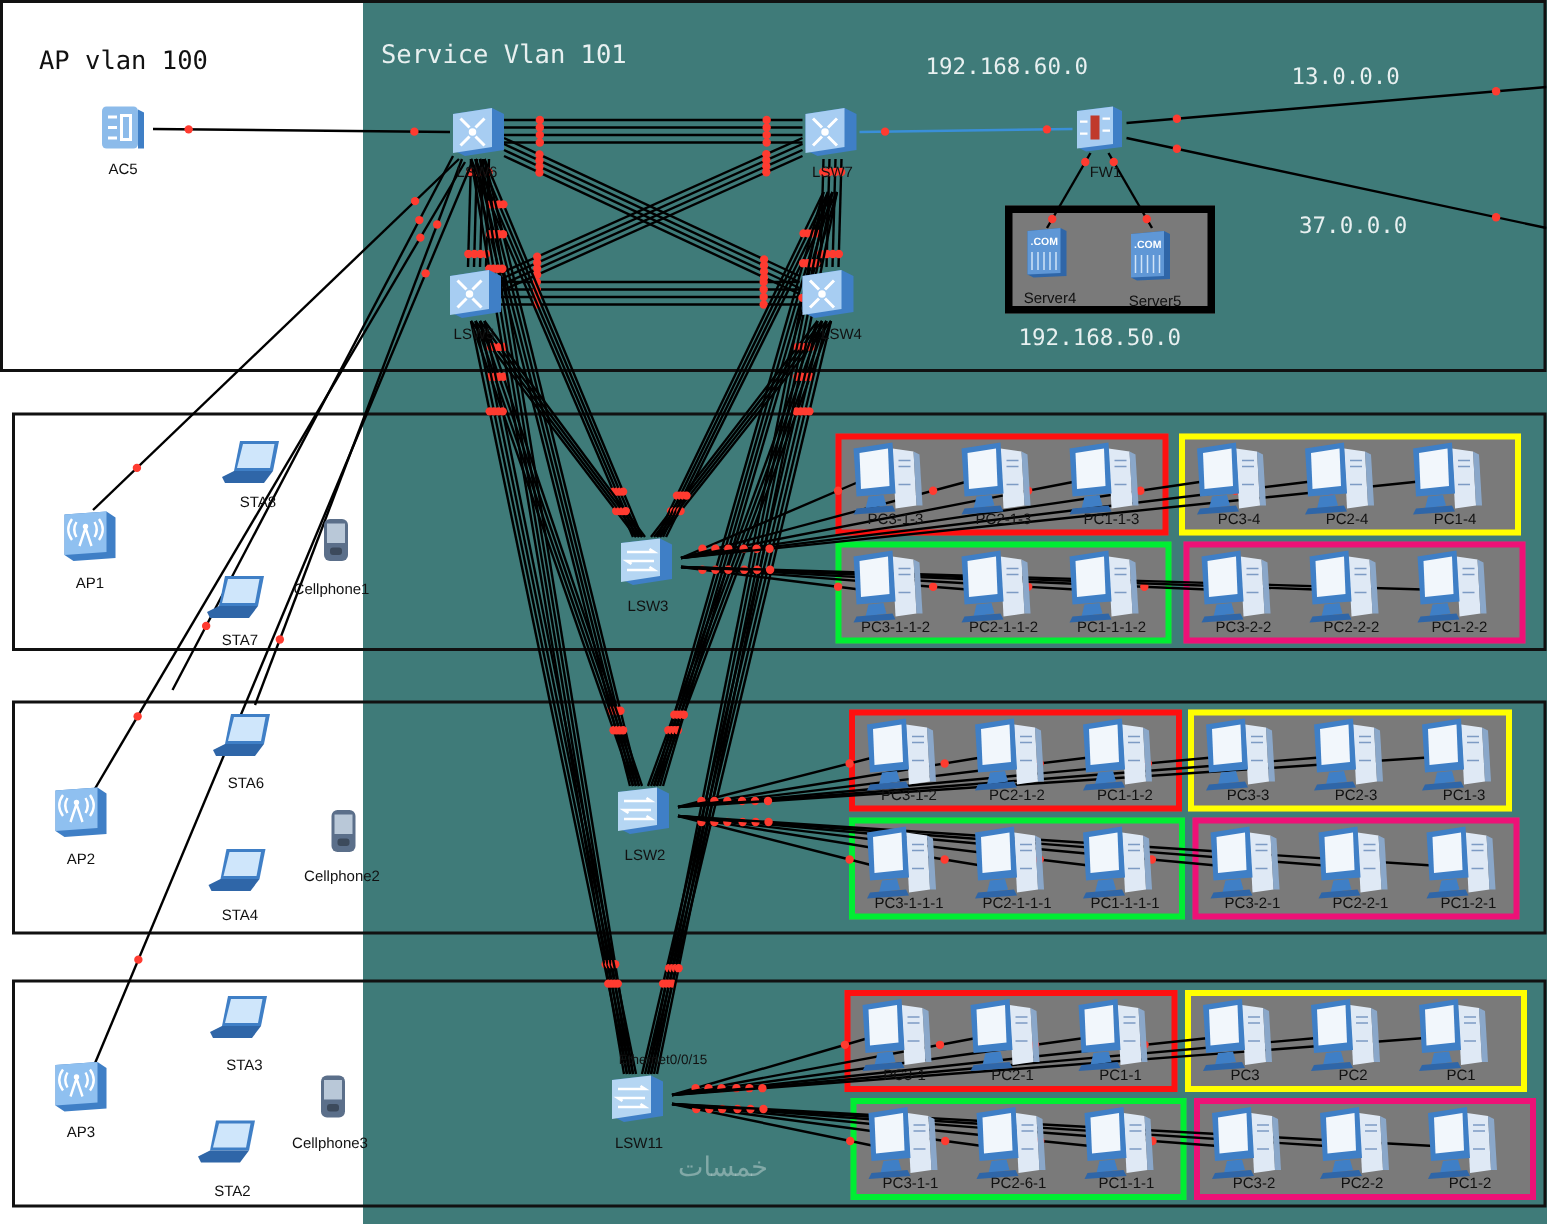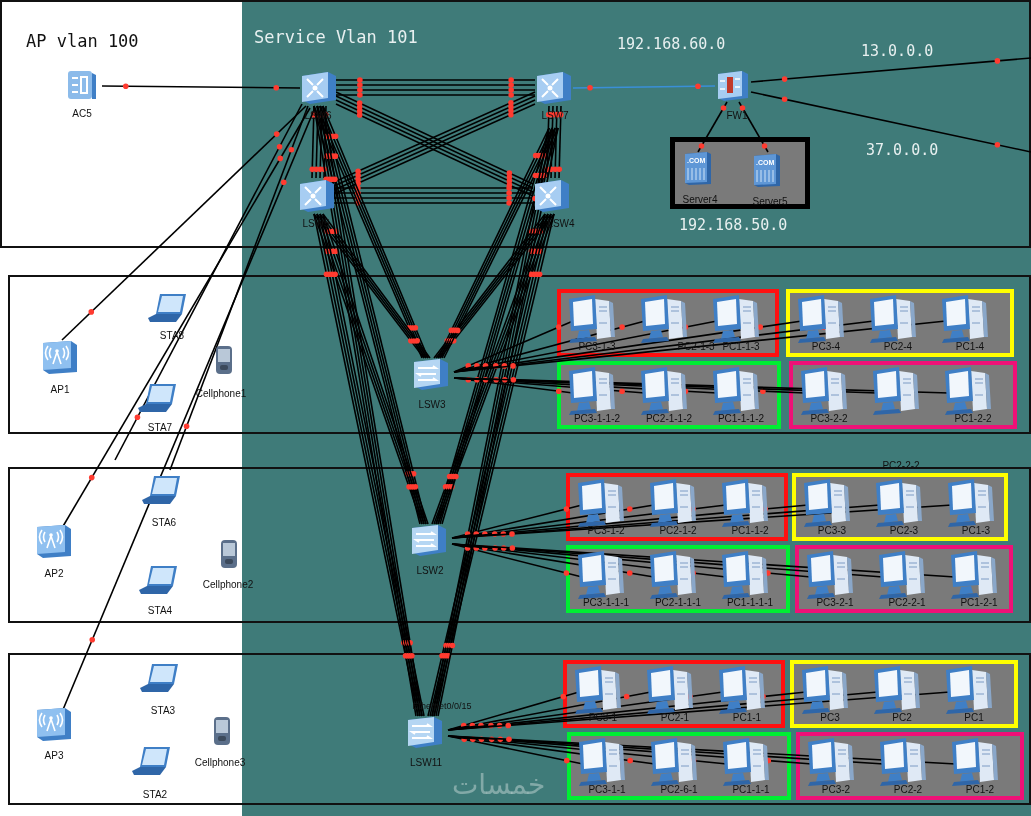--- a/index.html
+++ b/index.html
@@ -6,21 +6,21 @@
   body{width:1031px;height:816px;position:relative;overflow:hidden;background:#3f7b79;font-family:"Liberation Sans",sans-serif;}
   #canvas{position:absolute;left:0;top:0;width:1031px;height:721px;}
   .white-zone{position:absolute;left:0;top:0;width:242px;height:816px;background:#ffffff;}
   .area{position:absolute;border:2px solid #111;box-sizing:border-box;}
   .title{position:absolute;font-family:"DejaVu Sans Mono",monospace;font-size:17px;}
   .netlabel{position:absolute;font-family:"DejaVu Sans Mono",monospace;font-size:15px;color:#e8f0f0;}
   .dev{position:absolute;}
   .devlabel{position:absolute;font-size:10px;color:#111;white-space:nowrap;transform:translateX(-50%);}
   .group{position:absolute;box-sizing:border-box;background:#7a7a7a;}
   svg{position:absolute;left:0;top:0;}
-  .watermark{position:absolute;left:452px;top:768px;font-size:28px;color:rgba(255,255,255,0.35);font-family:"DejaVu Sans",sans-serif;}
+  .watermark{position:absolute;left:452px;top:768px;font-size:18px;color:rgba(255,255,255,0.35);font-family:"DejaVu Sans",sans-serif;}
 </style>
 </head>
 <body>
 
 <div id="canvas">
   <div class="white-zone"></div>
 
   <div class="area" style="left:0;top:0;width:1031px;height:248px;"></div>
   <div class="area" style="left:8px;top:275px;width:1023px;height:159px;"></div>
   <div class="area" style="left:8px;top:467px;width:1023px;height:156px;"></div>
@@ -427,21 +427,21 @@
             <path d="M30 6 L44 8 L46 44 L32 46Z" fill="#dfe9f5"></path>
             <path d="M44 8 L48 10 L50 44 L46 44Z" fill="#8aa7c9"></path>
             <g stroke="#7d9bc4" stroke-width="1">
               <path d="M34 14 h8 M34 18 h8 M34 30 h8"></path>
             </g>
             <path d="M4 6 L30 2 L32 36 L6 38Z" fill="#3f7fc6"></path>
             <path d="M8 9 L27 6 L28 31 L9 33Z" fill="#f2f7fc"></path>
             <path d="M14 38 L24 37 L26 44 L12 46Z" fill="#3f7fc6"></path>
             <path d="M6 46 L30 44 L32 48 L4 50Z" fill="#2f66a8"></path>
           </svg></span></div>
-      <div class="devlabel" style="left: 669px; top: 341px; margin-left: 27px;">PC2-1-3</div>
+      <div class="devlabel" style="left: 669px; top: 341px;">PC2-1-3</div>
       <div class="dev" style="left: 709px; top: 293px;"><span><svg width="58" height="52" viewBox="0 0 58 52">
             <path d="M30 6 L44 8 L46 44 L32 46Z" fill="#dfe9f5"></path>
             <path d="M44 8 L48 10 L50 44 L46 44Z" fill="#8aa7c9"></path>
             <g stroke="#7d9bc4" stroke-width="1">
               <path d="M34 14 h8 M34 18 h8 M34 30 h8"></path>
             </g>
             <path d="M4 6 L30 2 L32 36 L6 38Z" fill="#3f7fc6"></path>
             <path d="M8 9 L27 6 L28 31 L9 33Z" fill="#f2f7fc"></path>
             <path d="M14 38 L24 37 L26 44 L12 46Z" fill="#3f7fc6"></path>
             <path d="M6 46 L30 44 L32 48 L4 50Z" fill="#2f66a8"></path>
@@ -535,21 +535,21 @@
             <path d="M30 6 L44 8 L46 44 L32 46Z" fill="#dfe9f5"></path>
             <path d="M44 8 L48 10 L50 44 L46 44Z" fill="#8aa7c9"></path>
             <g stroke="#7d9bc4" stroke-width="1">
               <path d="M34 14 h8 M34 18 h8 M34 30 h8"></path>
             </g>
             <path d="M4 6 L30 2 L32 36 L6 38Z" fill="#3f7fc6"></path>
             <path d="M8 9 L27 6 L28 31 L9 33Z" fill="#f2f7fc"></path>
             <path d="M14 38 L24 37 L26 44 L12 46Z" fill="#3f7fc6"></path>
             <path d="M6 46 L30 44 L32 48 L4 50Z" fill="#2f66a8"></path>
           </svg></span></div>
-      <div class="devlabel" style="left: 901px; top: 413px; margin-top: 47px;">PC2-2-2</div>
+      <div class="devlabel" style="left: 901px; top: 413px;">PC2-2-2</div>
       <div class="dev" style="left: 941px; top: 365px;"><span><svg width="58" height="52" viewBox="0 0 58 52">
             <path d="M30 6 L44 8 L46 44 L32 46Z" fill="#dfe9f5"></path>
             <path d="M44 8 L48 10 L50 44 L46 44Z" fill="#8aa7c9"></path>
             <g stroke="#7d9bc4" stroke-width="1">
               <path d="M34 14 h8 M34 18 h8 M34 30 h8"></path>
             </g>
             <path d="M4 6 L30 2 L32 36 L6 38Z" fill="#3f7fc6"></path>
             <path d="M8 9 L27 6 L28 31 L9 33Z" fill="#f2f7fc"></path>
             <path d="M14 38 L24 37 L26 44 L12 46Z" fill="#3f7fc6"></path>
             <path d="M6 46 L30 44 L32 48 L4 50Z" fill="#2f66a8"></path>

